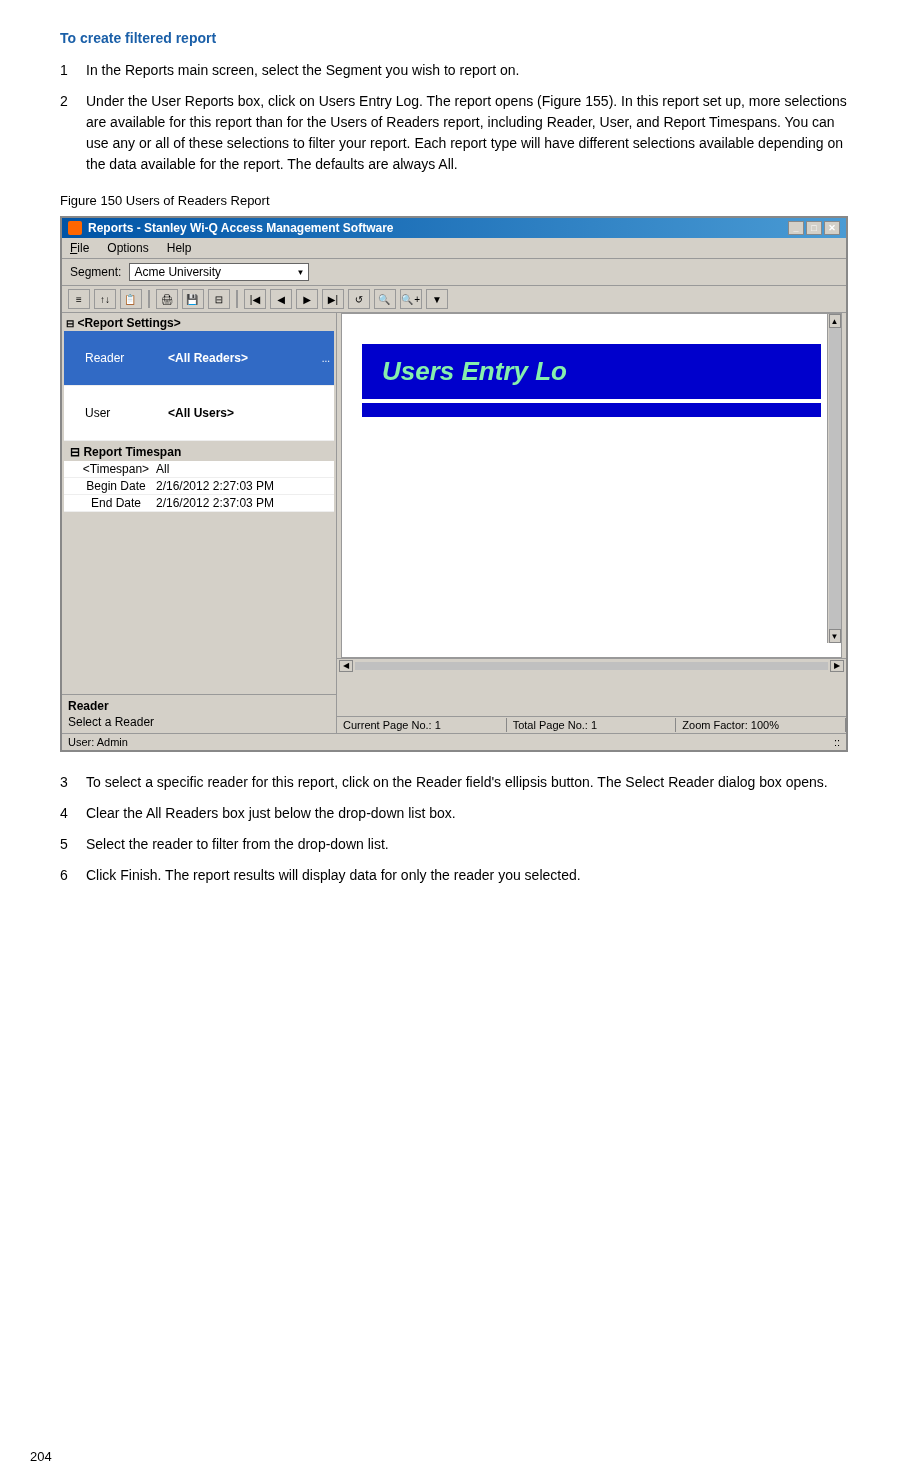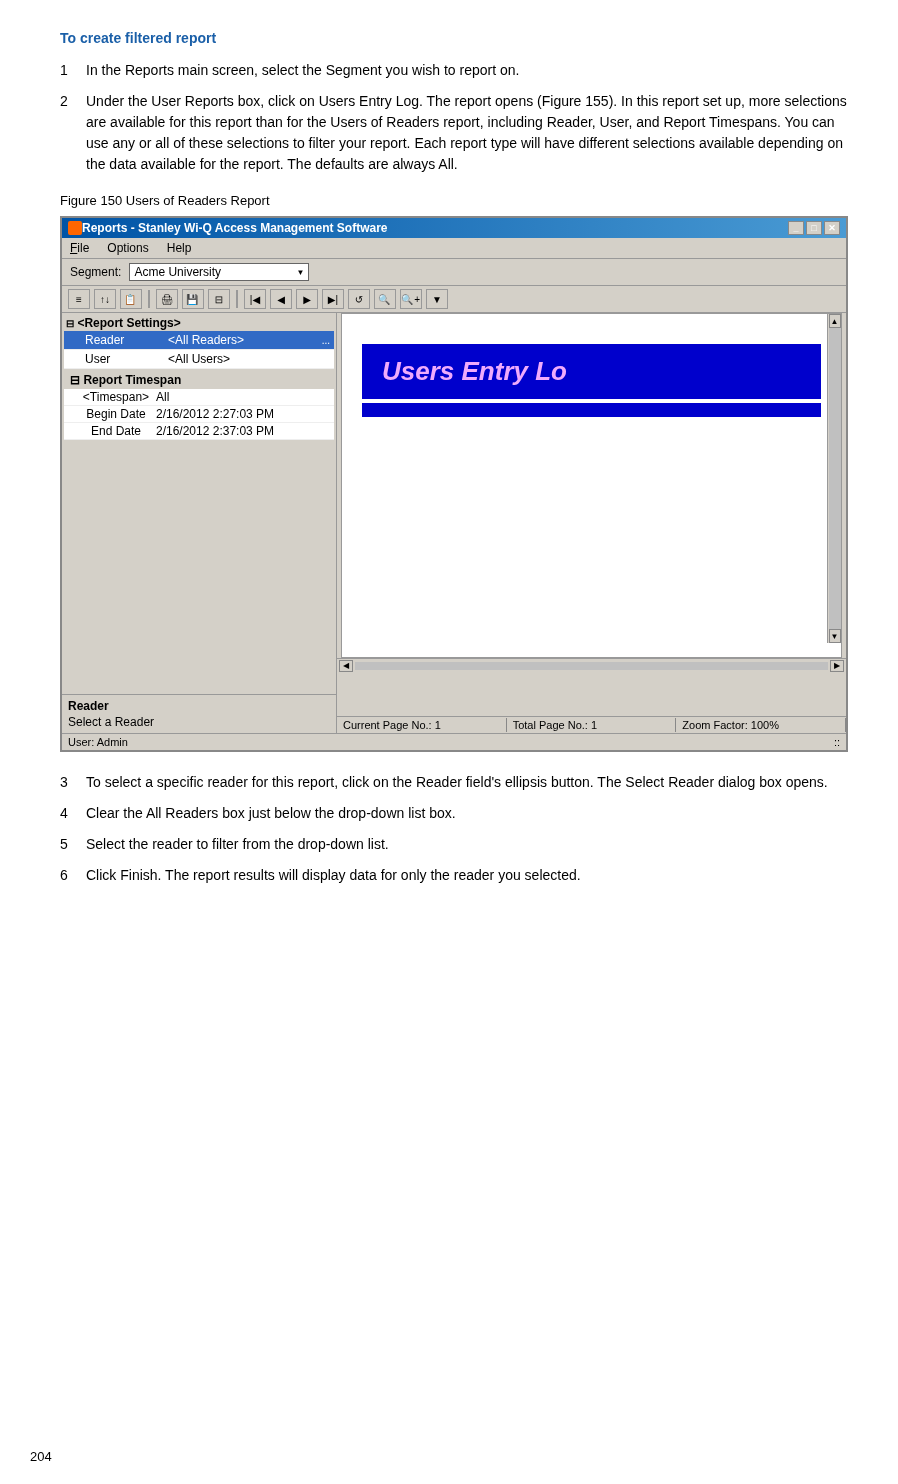--- a/index.html
+++ b/index.html
@@ -63,20 +63,21 @@
       display: flex;
       align-items: center;
       justify-content: space-between;
       font-size: 12px;
       font-weight: bold;
     }
 
     .window-titlebar-left {
       display: flex;
       align-items: center;
+      gap: 6px;
     }
 
     .titlebar-icon {
       width: 14px;
       height: 14px;
       background: #ff6600;
       border-radius: 2px;
     }
 
     .titlebar-controls {
@@ -214,21 +215,22 @@
     }
 
     .tree-row-label {
       min-width: 80px;
       color: #000;
       padding: 1px;
     }
 
     .tree-row-value {
       flex: 1;
-      padding: 1px 4px;
+      padding: 19px 4px;
+      font-weight: bold;
     }
 
     .tree-row-btn {
       font-size: 10px;
       cursor: pointer;
       padding: 0 2px;
     }
 
     .report-timespan-header {
       font-weight: bold;
@@ -323,21 +325,21 @@
       border: 1px solid #999;
     }
 
     .report-banner {
       background: #0000cc;
       margin: 30px 20px 0 20px;
       padding: 12px 20px;
     }
 
     .report-banner-title {
-      color: #f0abfc;
+      color: #86efac;
       font-size: 26px;
       font-weight: bold;
       font-family: Arial, sans-serif;
       font-style: italic;
       text-align: center;
     }
 
     .report-banner-bar {
       background: #0000cc;
       margin: 4px 20px;

